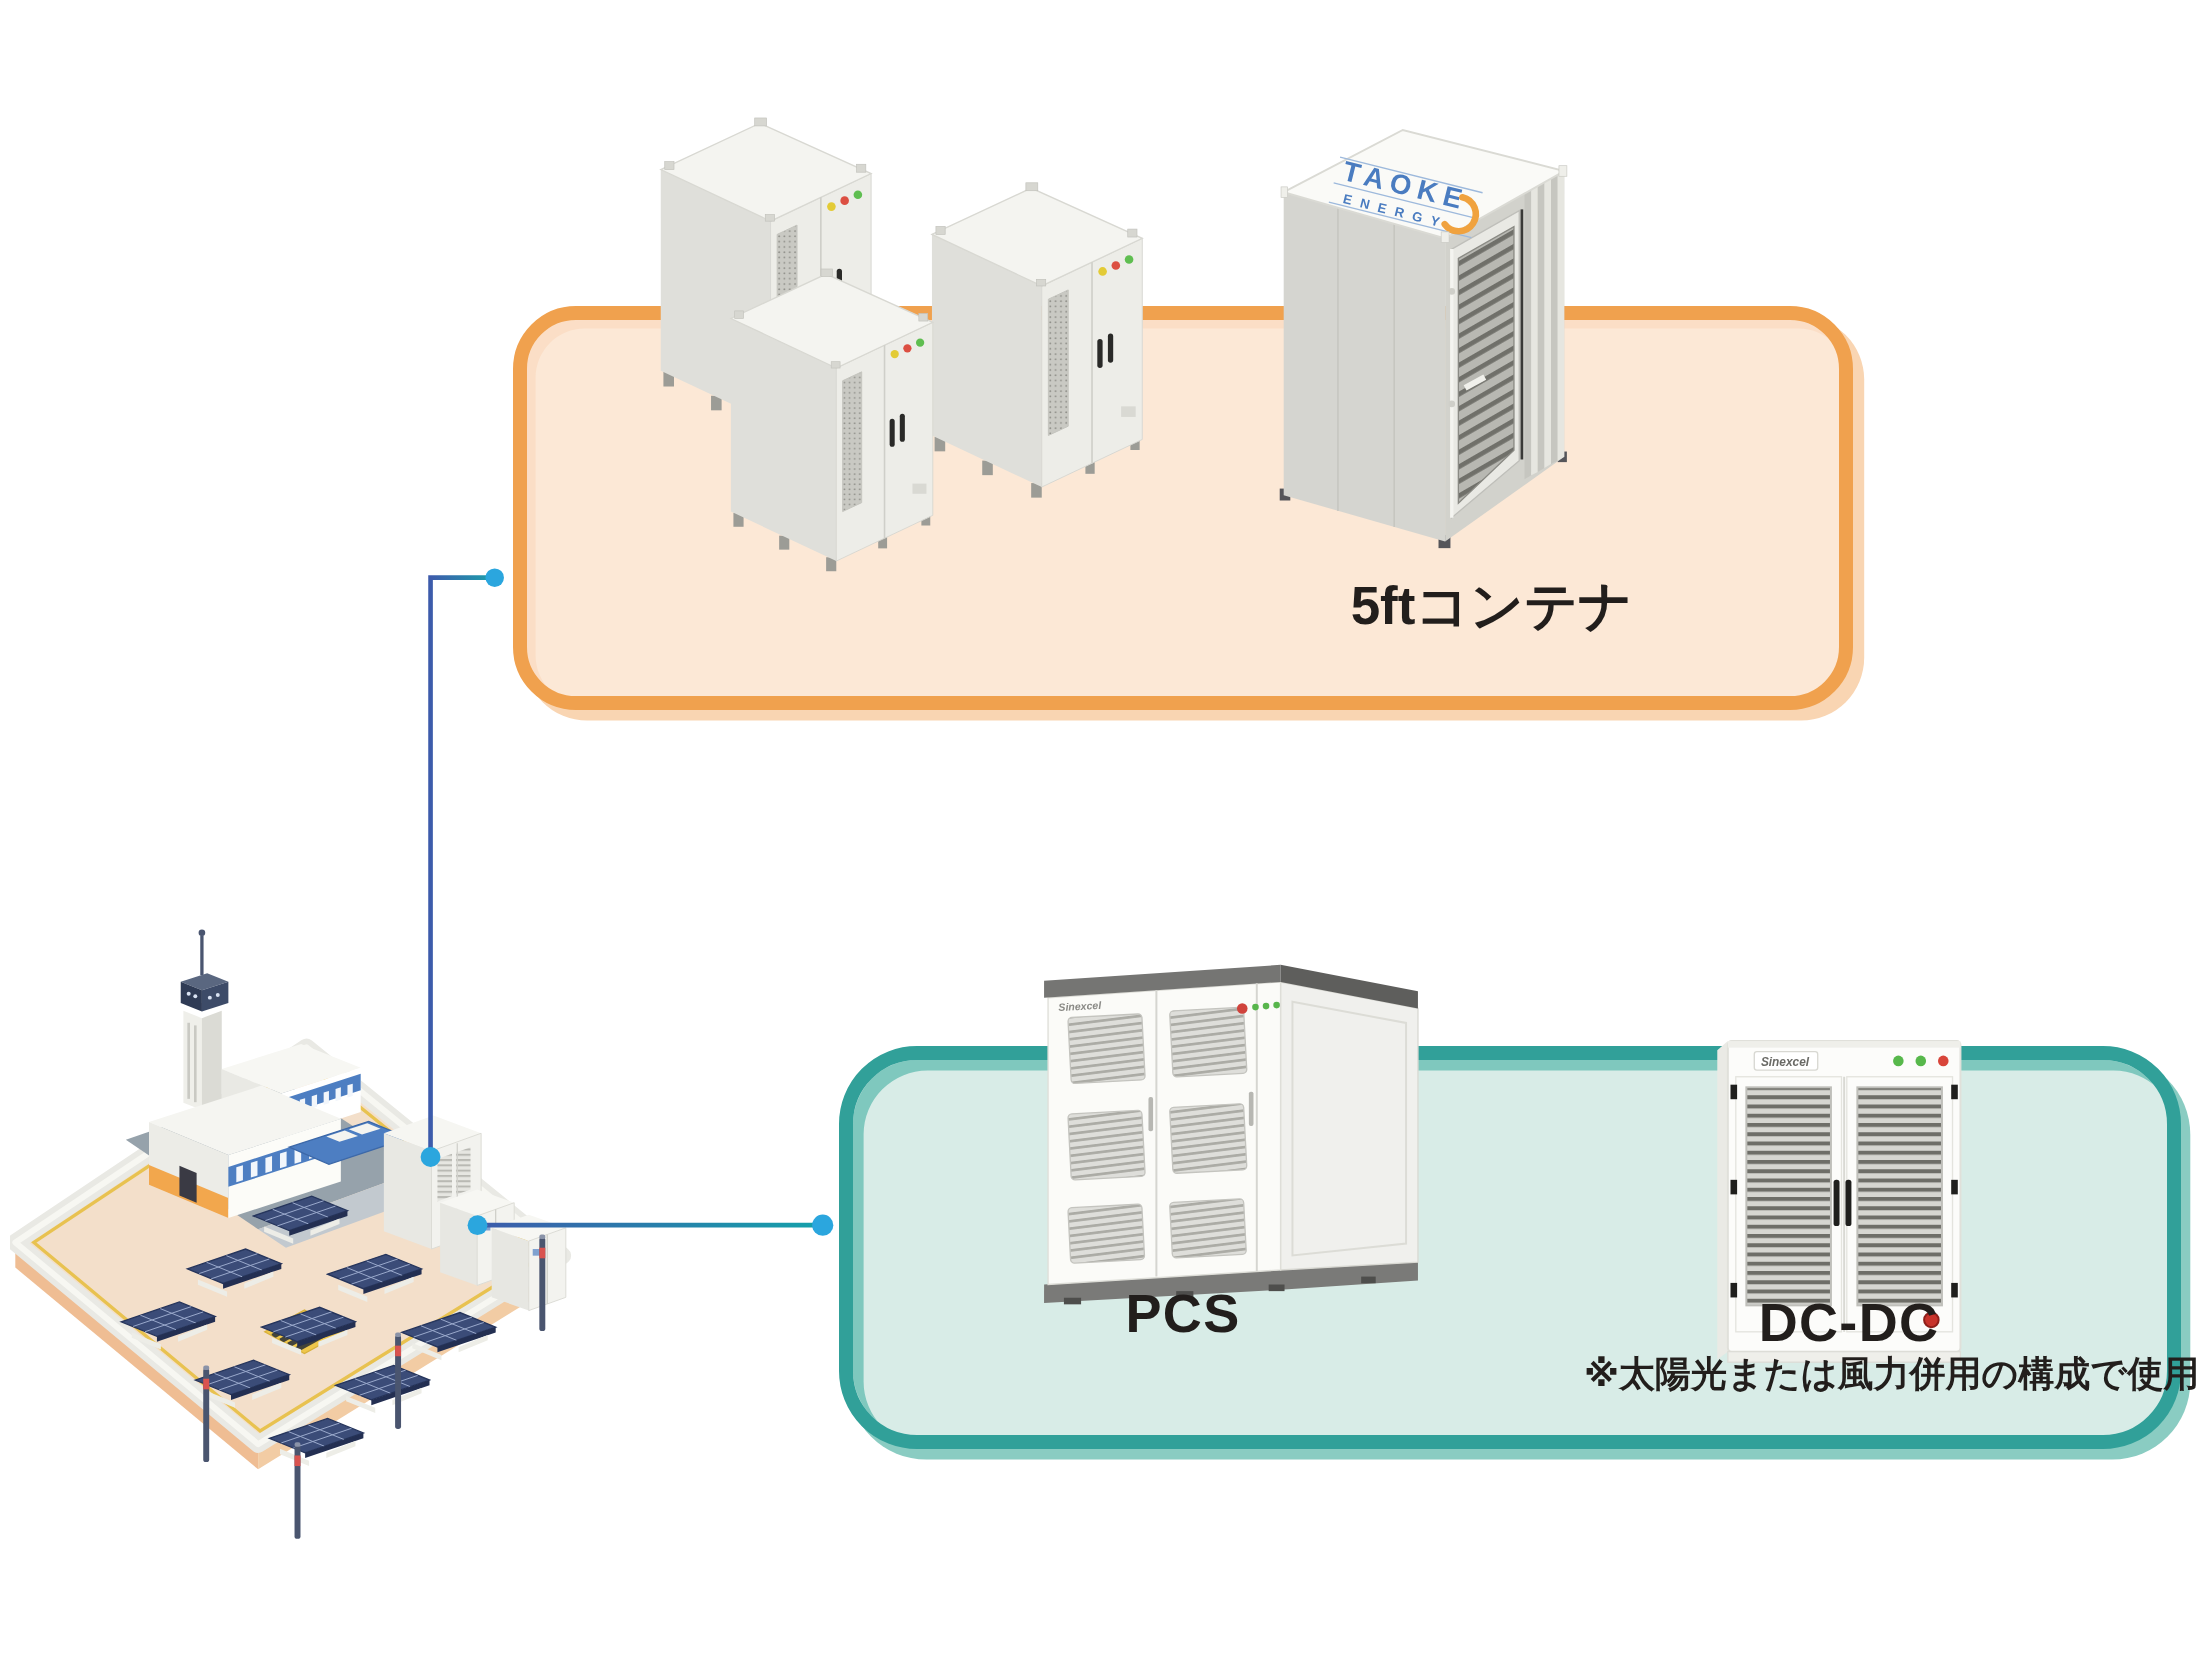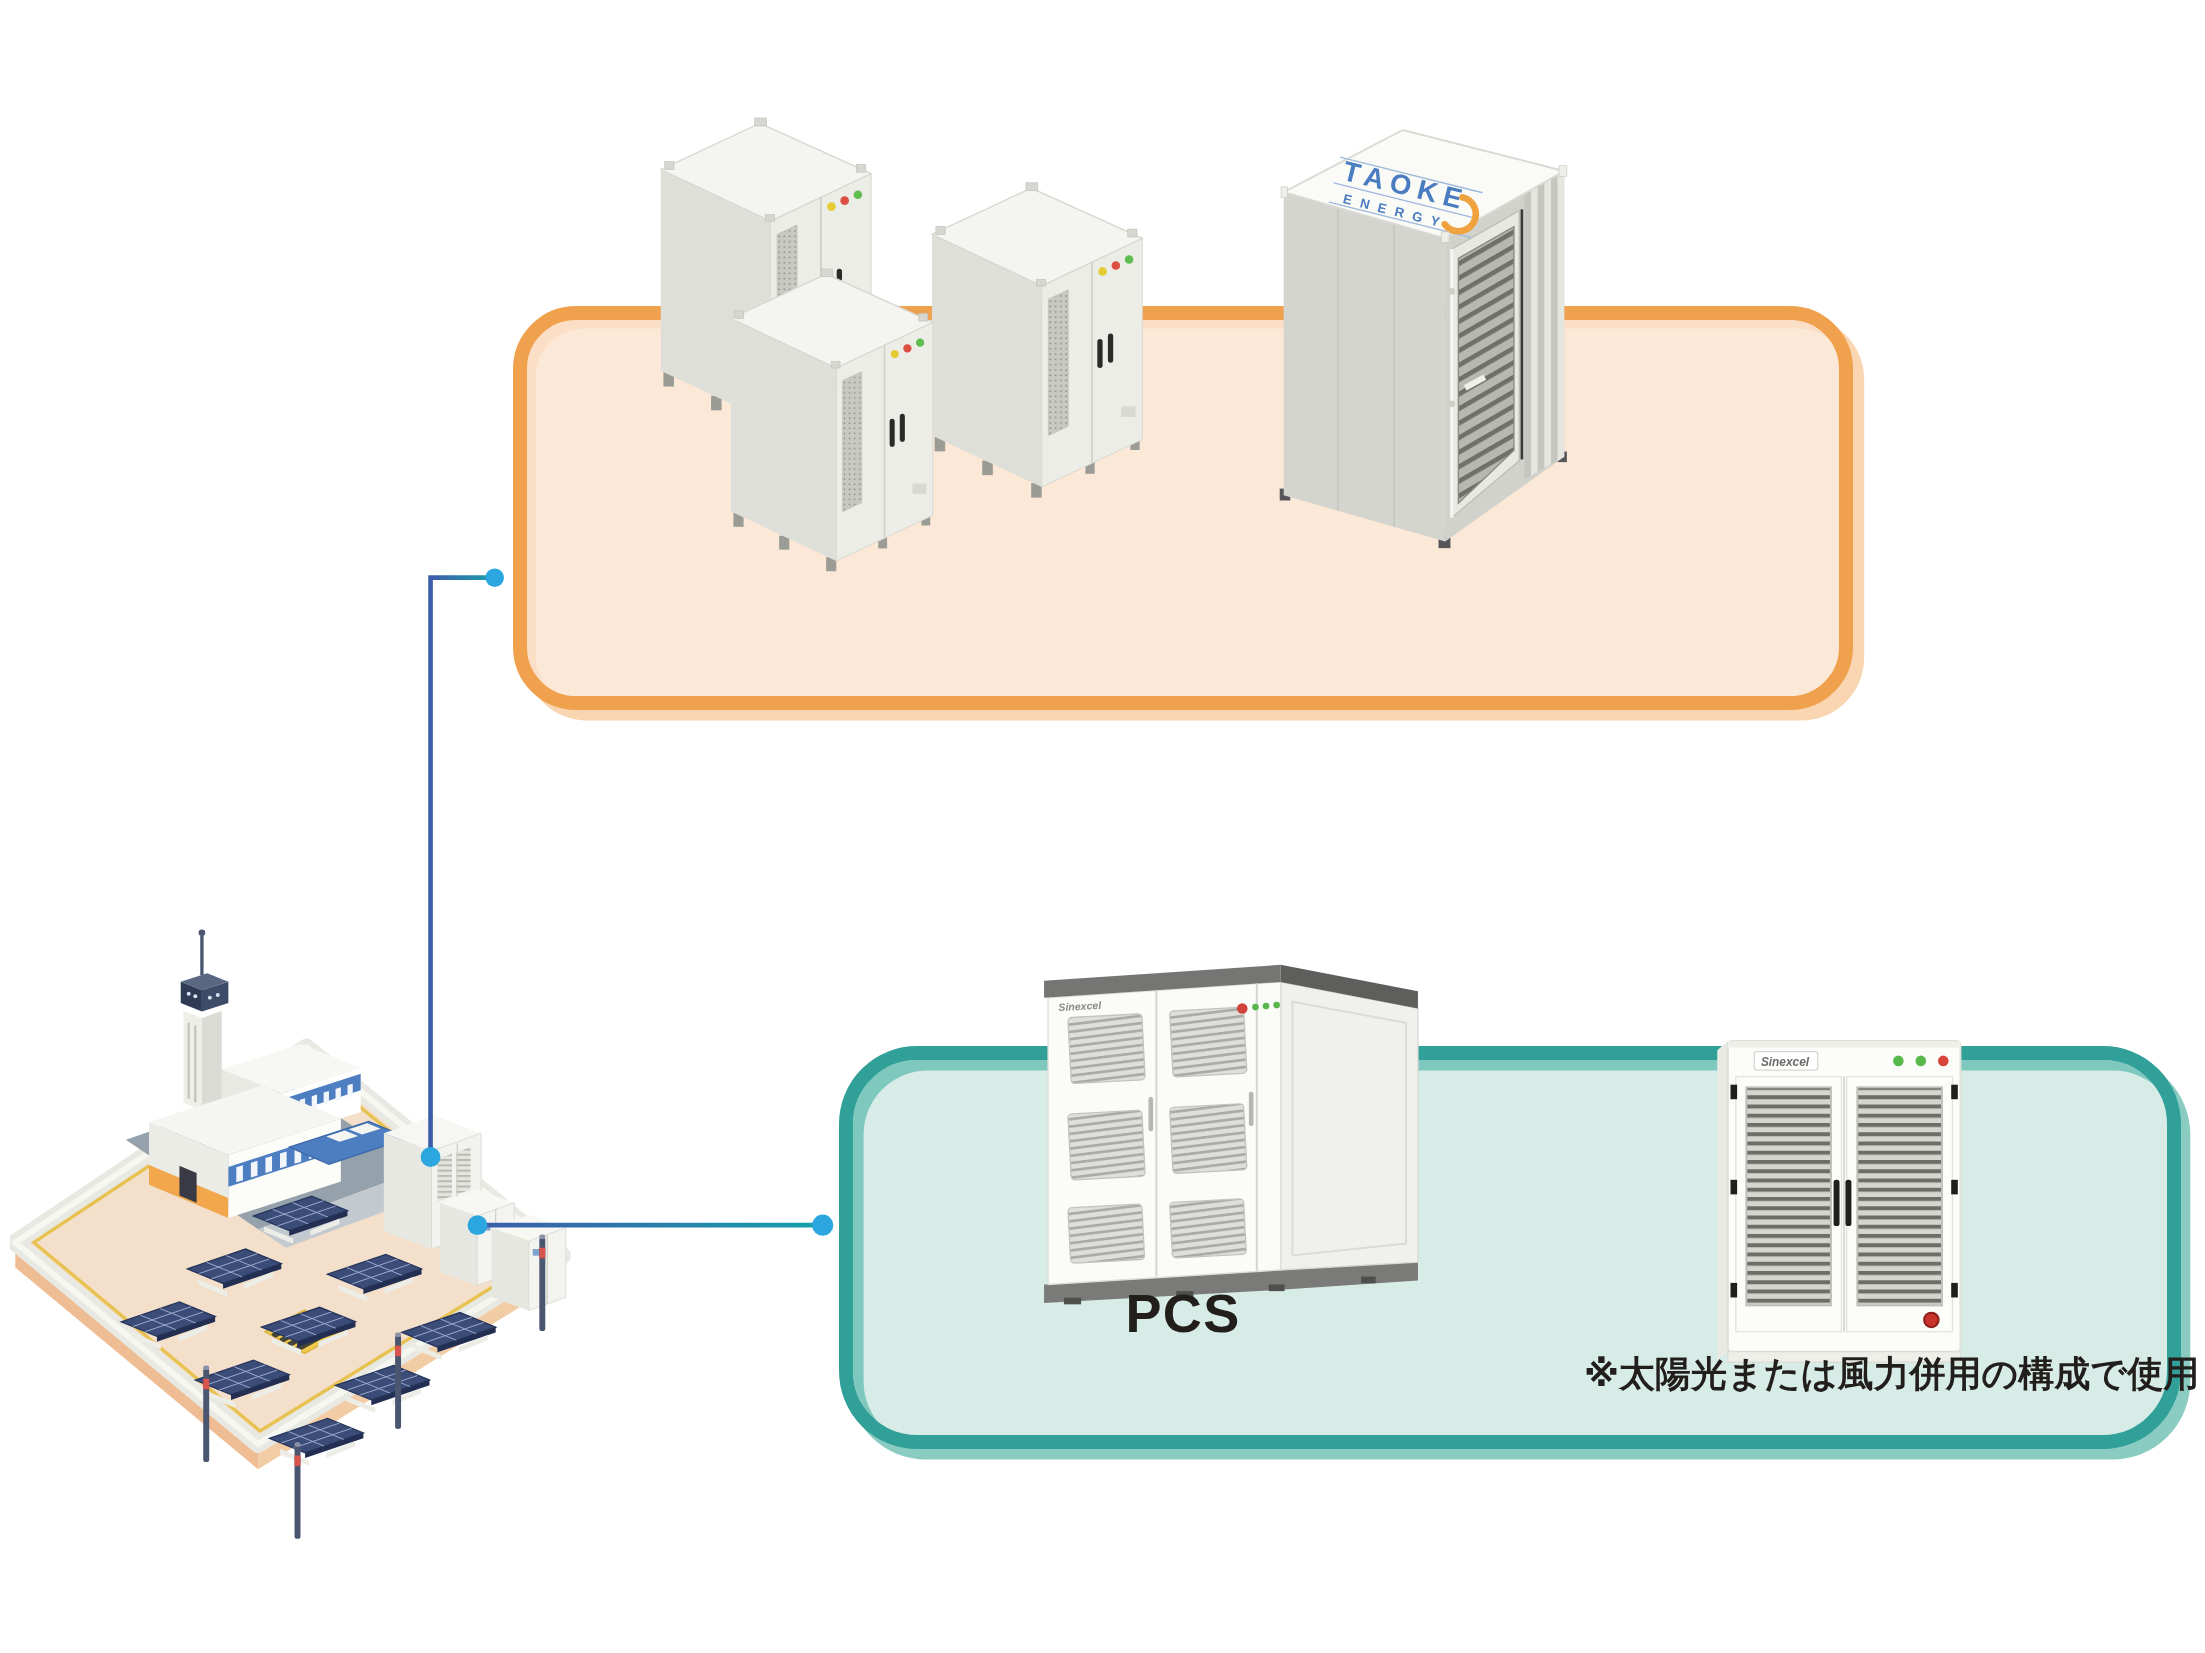--- a/index.html
+++ b/index.html
@@ -362,21 +362,23 @@
       <rect x="362" y="96" width="10" height="22"></rect>
         <rect x="362" y="240" width="10" height="22"></rect>
         <rect x="362" y="396" width="10" height="22"></rect>
     </g>
 
     <circle cx="332" cy="452" r="11" fill="#C8332B" stroke="#8E1F1A" stroke-width="3"></circle>
 
     <rect x="24" y="500" width="352" height="16" fill="#EFEFEA" stroke="#DDDDD7" stroke-width="2"></rect>
   </svg>
 
+  <div class="label container-label z3">5ftコンテナ</div>
   <div class="label pcs-label z3">PCS</div>
+  <div class="label dcdc-label z3">DC-DC</div>
   <div class="note z3">※太陽光または風力併用の構成で使用</div>
 
   <svg class="abs z4" style="left:0;top:0;pointer-events:none;" width="2205" height="1654" viewBox="0 0 3334 2500">
     <defs>
       <linearGradient id="gradA" gradientUnits="userSpaceOnUse" x1="748" y1="873" x2="651" y2="873">
         <stop offset="0" stop-color="#1AA2AC"></stop>
           <stop offset="1" stop-color="#3D5BAB"></stop>
       </linearGradient>
       <linearGradient id="gradB" gradientUnits="userSpaceOnUse" x1="722" y1="1852" x2="1244" y2="1852">
         <stop offset="0" stop-color="#3D5BAB"></stop>

